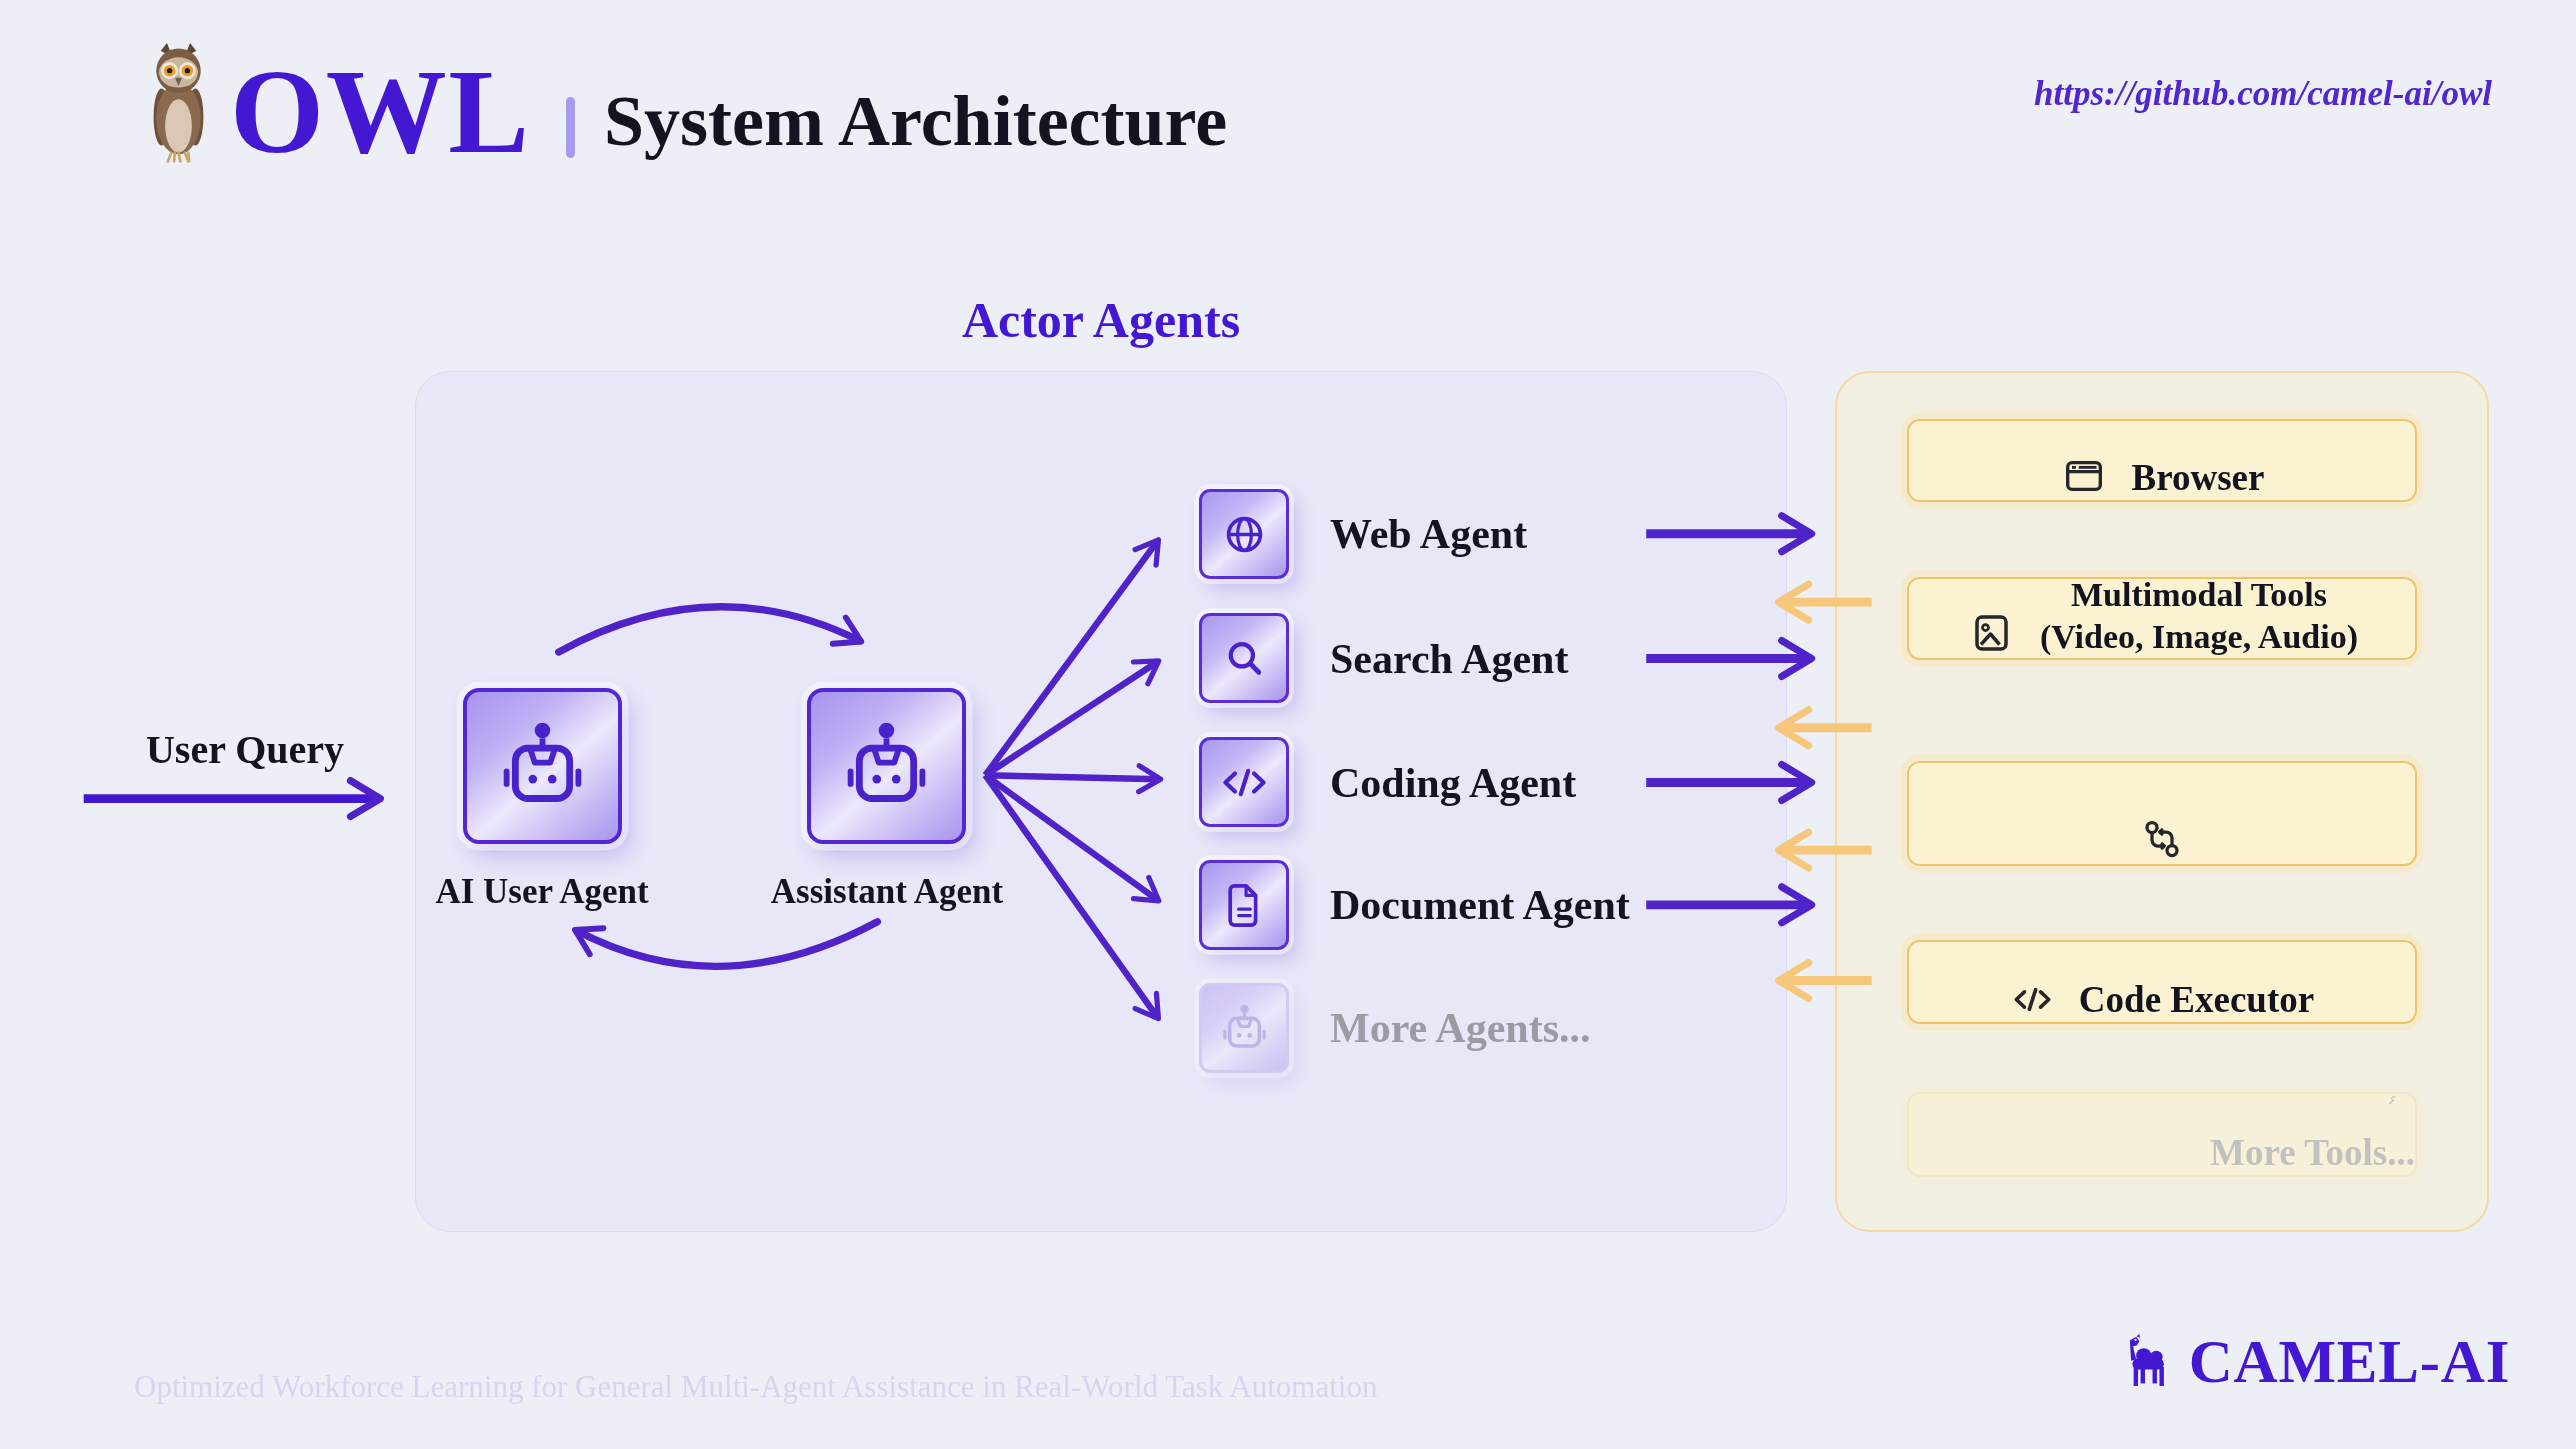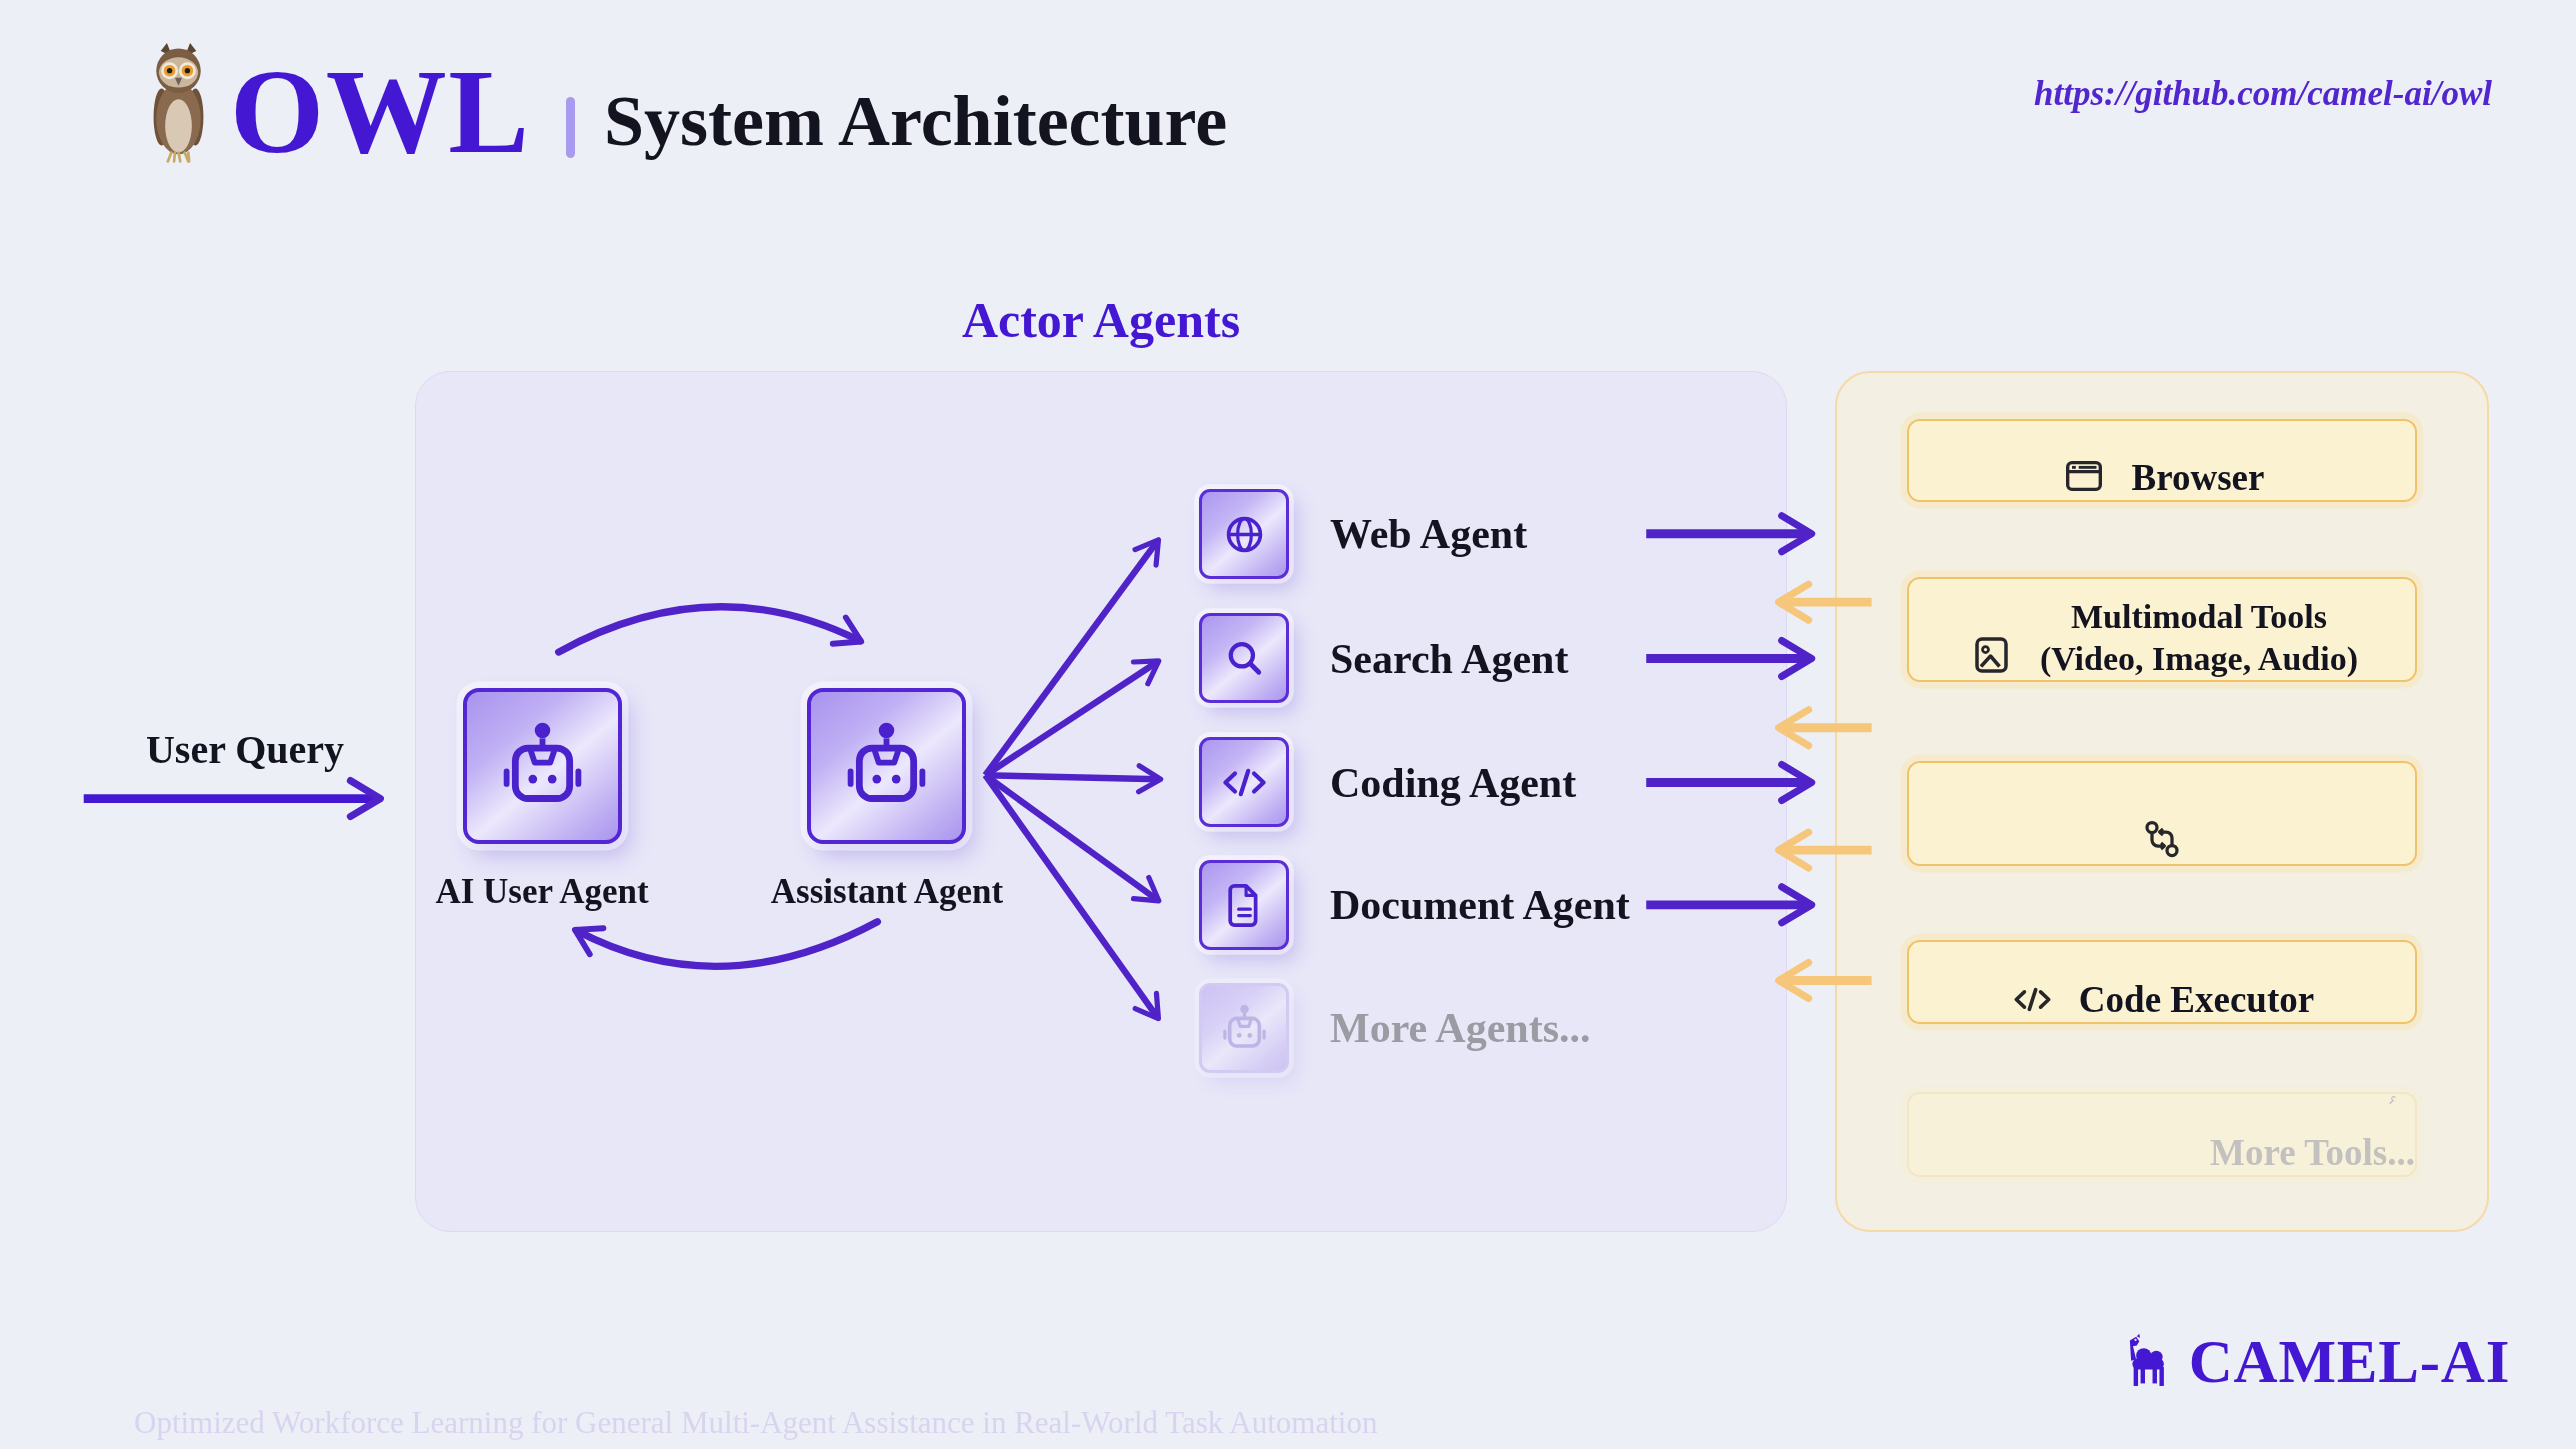--- a/index.html
+++ b/index.html
@@ -47,21 +47,21 @@
   
   .tool-card{left:1907px;width:510px;background:#faf2d0;border:2.4px solid #f0c26a;border-radius:13px;
       box-sizing:border-box;display:flex;align-items:flex-end;justify-content:center;gap:24px;
       box-shadow:0 0 0 6.4px rgba(247,225,170,.40);}
   .tool-card .txt{font-size:37px;line-height:45px;font-weight:bold;color:#141420;text-align:center;}
   .tool-card .txt.two{font-size:34px;line-height:42px;}
   .tool-card.muted{opacity:.55;border-color:#f3ddb0;box-shadow:0 0 0 6.4px rgba(247,225,170,.22);flex-direction:column;}
   .tool-card.muted .txt{color:#9b9ba3;}
 
   
-  .tagline{left:134px;top:1369px;font-size:31px;color:#d8d3ef;margin-top:36px;}
+  .tagline{left:134px;top:1369px;font-size:31px;color:#d8d3ef;}
   .brand{left:2116px;top:1325px;display:flex;align-items:center;gap:9.7px;}
   .brand-name{font-size:61px;font-weight:bold;color:#4418d2;letter-spacing:0.8px;}
 
   .overlay{left:0;top:0;pointer-events:none;}
   svg{display:block;}
 </style>
 </head>
 <body>
 
 <div class="stage">
@@ -177,21 +177,21 @@
   <div class="abs tool-card" style="top:419px;height:83px">
     <svg width="48" height="48" viewBox="0 0 100 100" fill="none" stroke="#26262b">
       <rect x="16" y="22" width="68" height="56" rx="9" stroke-width="7"></rect>
       <line x1="16" y1="41" x2="84" y2="41" stroke-width="7"></line>
       <rect x="25" y="29" width="8" height="6" fill="#26262b" stroke="none"></rect>
         <line x1="39" y1="32" x2="76" y2="32" stroke-width="6"></line>
     </svg>
     <div class="txt">Browser</div>
   </div>
 
-  <div class="abs tool-card" style="top:577px;height:105px">
+  <div class="abs tool-card" style="top:577px;height:83px">
     <svg width="50" height="50" viewBox="0 0 100 100" fill="none" stroke="#26262b">
       <rect x="22" y="18" width="58" height="64" rx="10" stroke-width="7"></rect>
       <circle cx="39" cy="39" r="6" stroke-width="5.5"></circle>
       <path d="M30 73 L49 52 L67 73" stroke-width="7" stroke-linejoin="round"></path>
     </svg>
     <div>
       <div class="txt two">Multimodal Tools</div>
       <div class="txt two">(Video, Image, Audio)</div>
     </div>
   </div>

